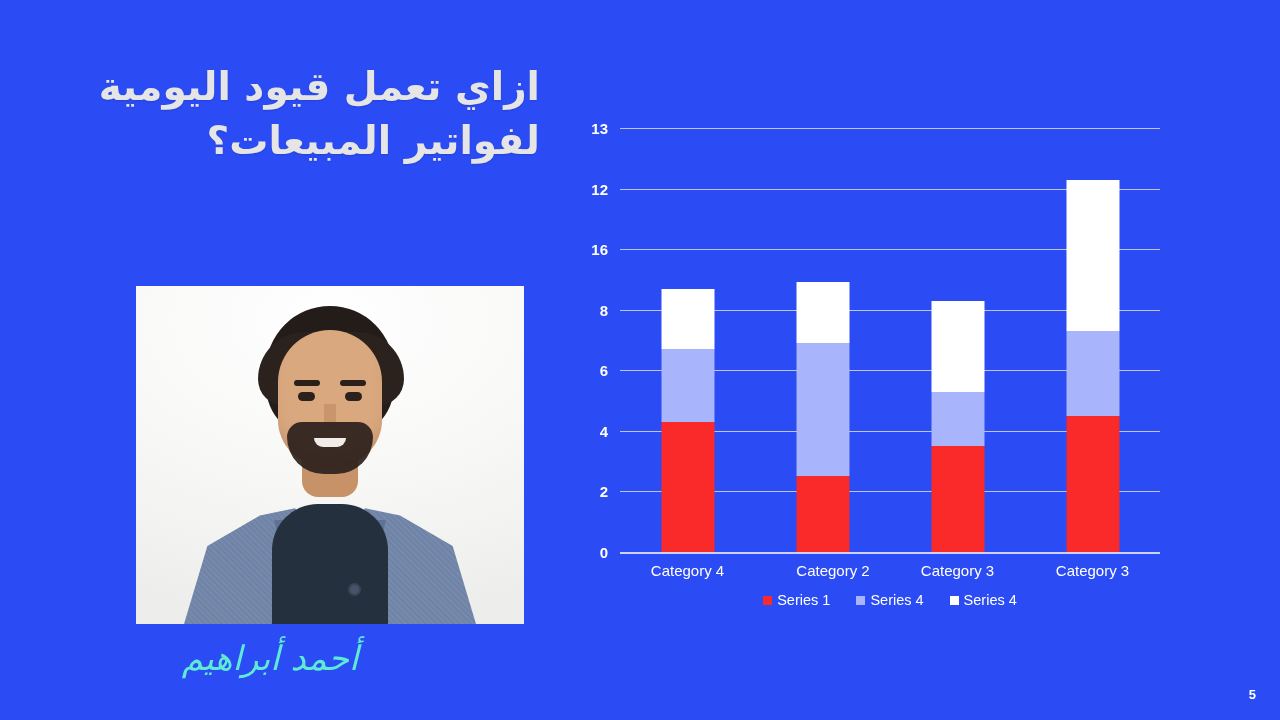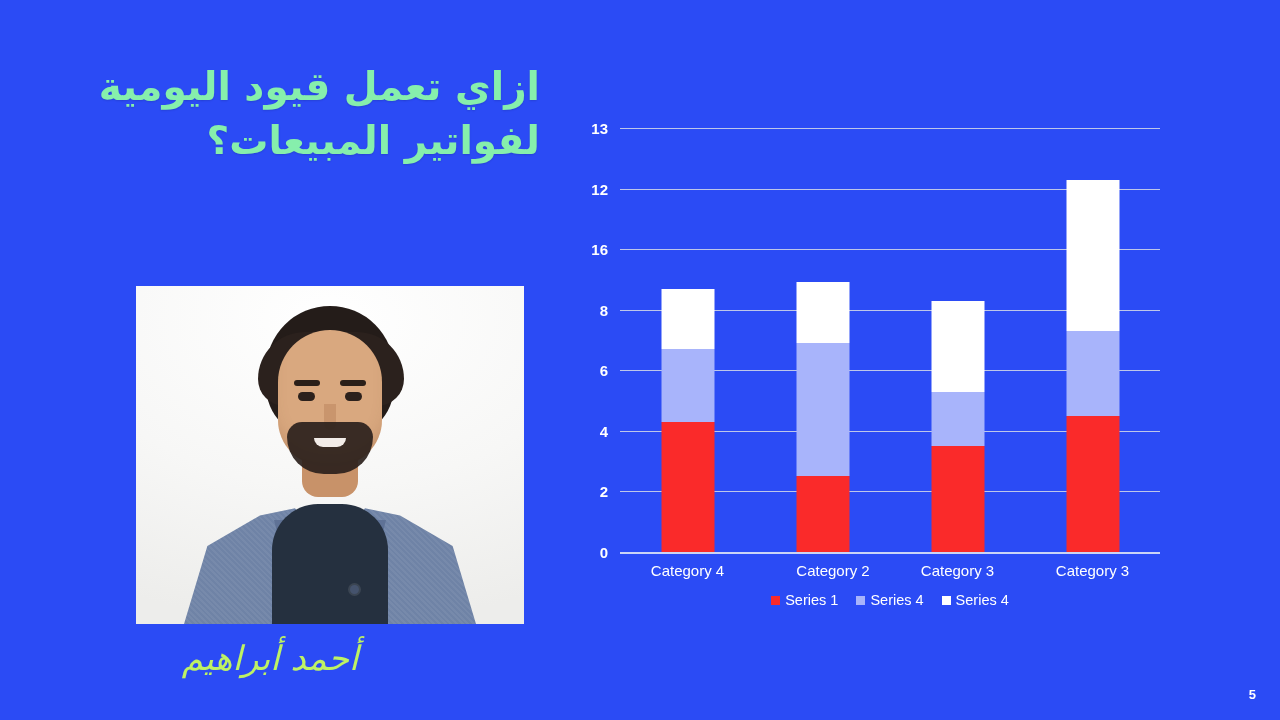--- a/index.html
+++ b/index.html
@@ -19,21 +19,21 @@
   }
 
   
   #slide-title {
     position: absolute;
     left: 60px;
     top: 34px;
     width: 480px;
     text-align: right;
     direction: rtl;
-    color: #86efac;
+    color: #e5e5e5;
     font-family: "DejaVu Sans", sans-serif;
     font-weight: bold;
     font-size: 39px;
     line-height: 1.38;
     letter-spacing: 0px;
     text-shadow: 0 1px 2px rgba(0,0,0,0.12);
   }
 
   #portrait-frame {
     position: absolute;
@@ -139,21 +139,21 @@
     background:#45536d; box-shadow:0 0 0 2px rgba(255,255,255,.10);
   }
 
   #presenter-name {
     position: absolute;
     left: 120px;
     top: 640px;
     width: 300px;
     text-align: center;
     direction: rtl;
-    color: #bef264;
+    color: #5eead4;
     font-family: "DejaVu Serif", serif;
     font-size: 34px;
     font-style: italic;
     line-height: 1.1;
   }
 
   
   #chart {
     position: absolute;
     left: 560px;
@@ -213,21 +213,21 @@
   }
 
   #legend {
     position: absolute;
     left: 60px;
     top: 482px;
     width: 540px;
     display: flex;
     justify-content: center;
     align-items: flex-end;
-    gap: 18px;
+    gap: 26px;
   }
   .legend-item {
     display: flex;
     align-items: center;
     gap: 5px;
     color: #FFFFFF;
     font-size: 14.5px;
     white-space: nowrap;
   }
   .legend-swatch {

